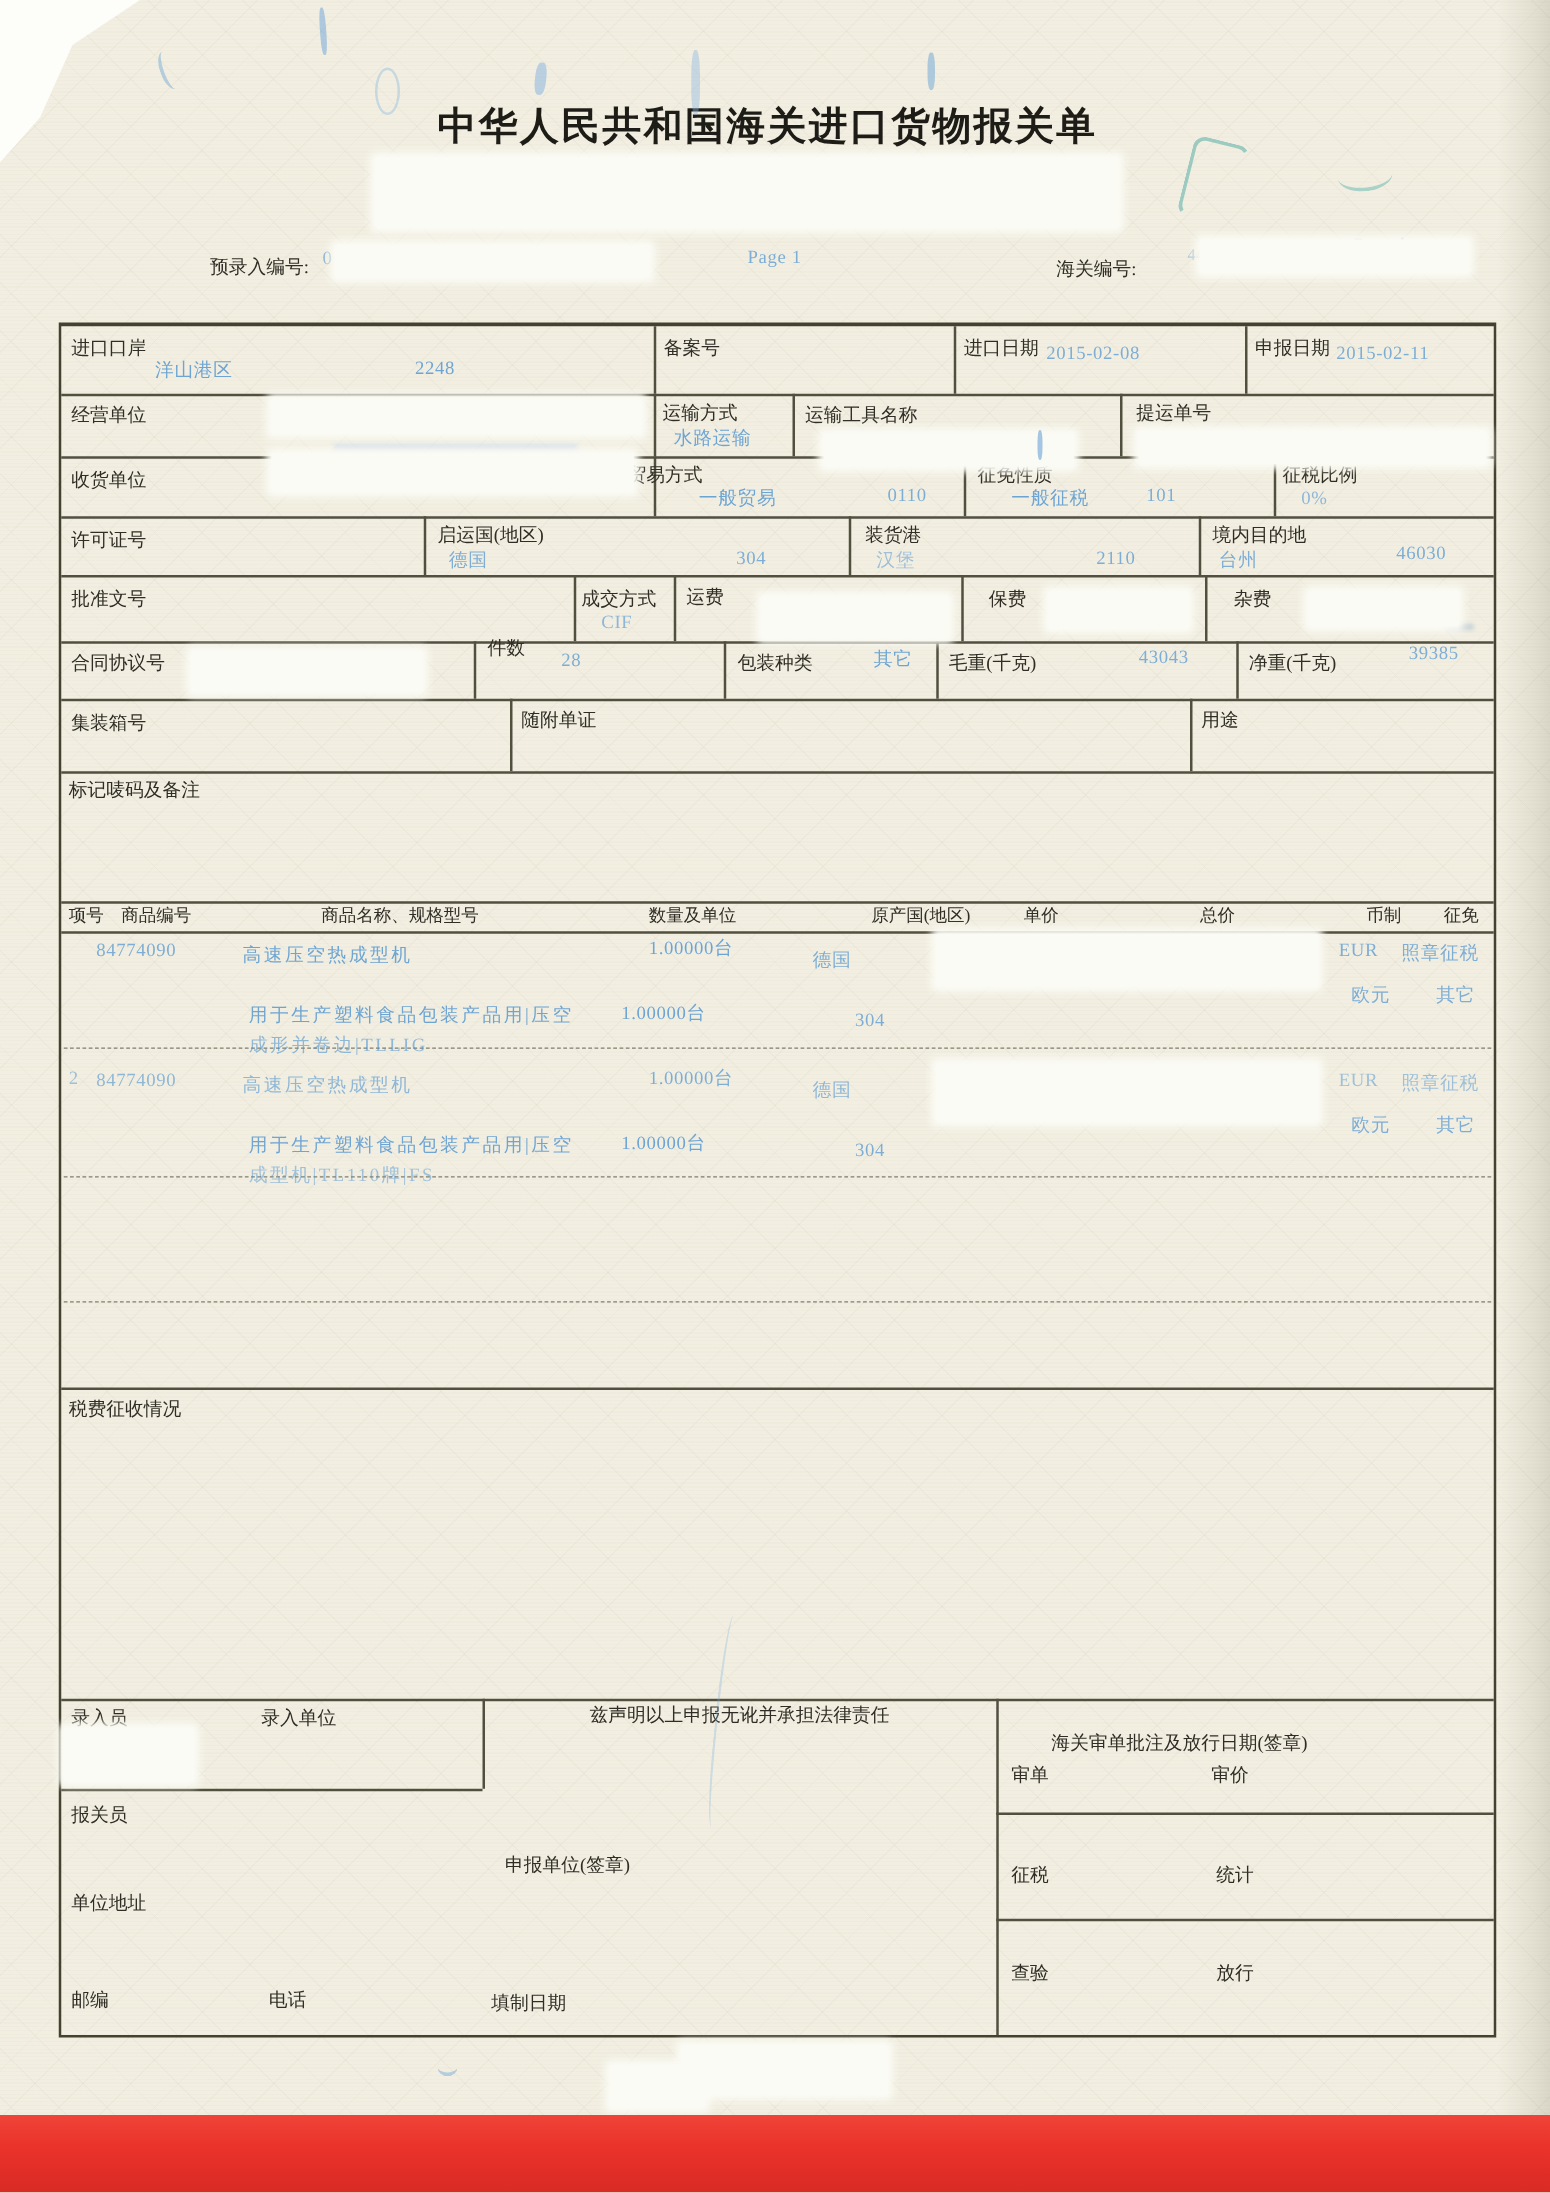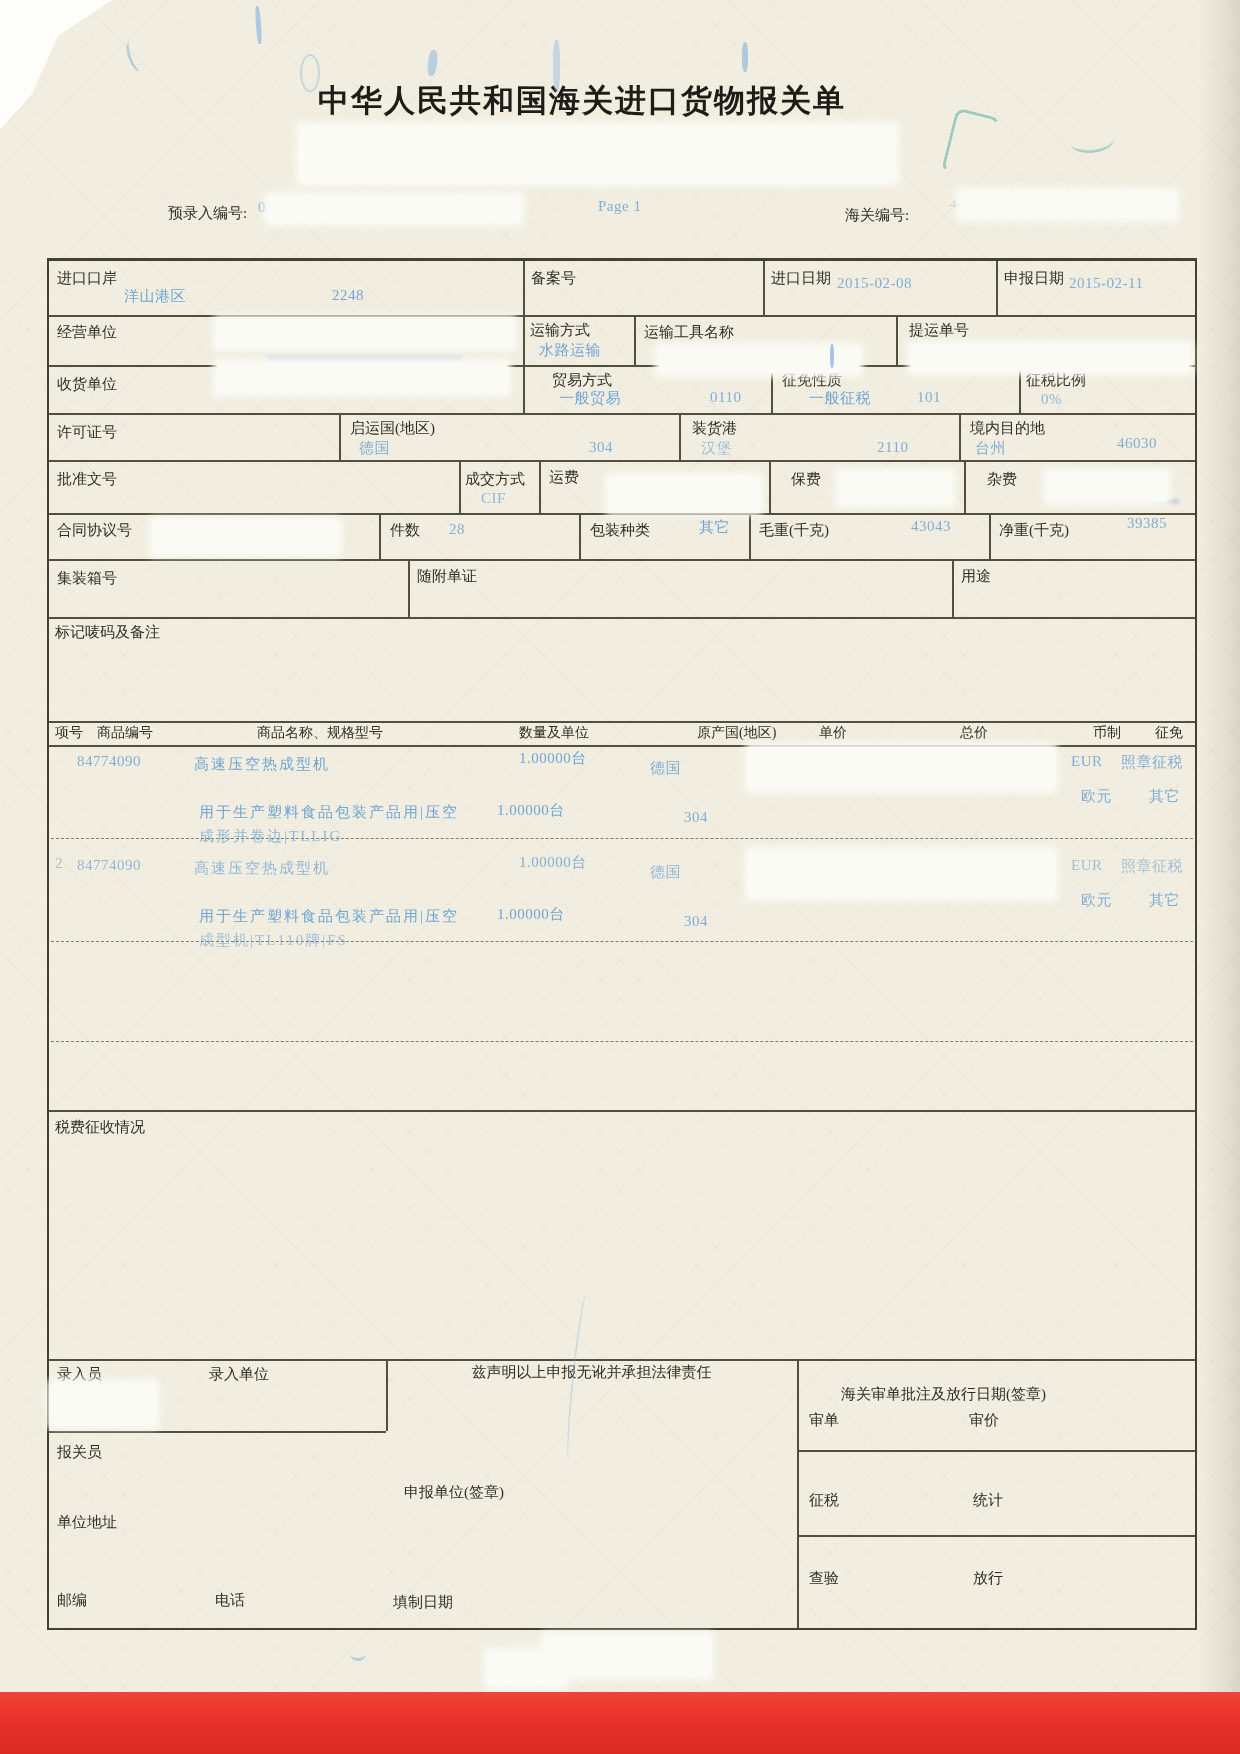--- a/index.html
+++ b/index.html
@@ -10,21 +10,21 @@
       repeating-linear-gradient(45deg, rgba(172,166,140,.07) 0 1px, transparent 1px 27px),
       repeating-linear-gradient(-45deg, rgba(172,166,140,.07) 0 1px, transparent 1px 27px),
       repeating-linear-gradient(0deg, rgba(120,115,90,.025) 0 1px, transparent 1px 3px);}
   .edge-shade{position:absolute;top:0;right:0;width:42px;height:1754px;z-index:1;
     background:linear-gradient(to right, rgba(0,0,0,0) 0%, rgba(90,85,60,.10) 70%, rgba(90,85,60,.16) 100%);}
   .torn{position:absolute;left:0;top:0;width:120px;height:140px;background:#fdfdfa;z-index:6;
     clip-path:polygon(0 0,112 0,58px 36px,32px 94px,0 130px);
     clip-path:polygon(0 0,112px 0,58px 36px,32px 94px,0 130px);
     filter:drop-shadow(2px 2px 2px rgba(100,95,70,.35));}
   .title{position:absolute;z-index:2;font-size:31px;font-weight:700;letter-spacing:2px;
-    color:#1d1c16;white-space:nowrap;}
+    color:#1d1c16;white-space:nowrap;margin-left:32px;}
   .lbl{position:absolute;z-index:2;white-space:nowrap;font-size:15px;color:#2f2d25;}
   .sm{font-size:14px;}
   .val{position:absolute;z-index:2;white-space:nowrap;font-size:15px;color:#4e93d0;letter-spacing:.5px;}
   .f4{opacity:.4}.f5{opacity:.5}.f6{opacity:.6}.f7{opacity:.7}.f8{opacity:.8}
   .form{position:absolute;left:47px;top:258px;width:1146px;height:1367px;z-index:2;
     border:2px solid #43412f;border-top-width:3px;}
   .hl{position:absolute;height:1.6px;background:#51503f;z-index:1;}
   .vl{position:absolute;width:1.6px;background:#51503f;z-index:1;}
   .dl{position:absolute;height:0;border-top:1.6px dashed #6c6a57;opacity:.85;z-index:1;}
   .redact{position:absolute;background:#fbfbf5;box-shadow:0 0 6px 4px #fbfbf5;border-radius:2px;z-index:3;}
@@ -113,21 +113,21 @@
     <div class="val f8" style="left:490px;top:80px;">水路运输</div>
     <div class="lbl" style="left:595px;top:62px;">运输工具名称</div>
     <div class="lbl" style="left:860px;top:60px;">提运单号</div>
     <div class="redact" style="left:168px;top:58px;width:296px;height:28px;"></div>
     <div class="redact" style="left:610px;top:86px;width:200px;height:26px;"></div>
     <div class="redact" style="left:862px;top:84px;width:278px;height:26px;"></div>
 
     <div class="lbl" style="left:8px;top:114px;">收货单位</div>
     <div class="smudge" style="left:218px;top:94px;width:195px;height:7px;background:#bcd4ec;opacity:.55;"></div>
     <div class="redact" style="left:168px;top:102px;width:290px;height:30px;"></div>
-    <div class="lbl" style="left:503px;top:110px;">贸易方式</div>
+    <div class="lbl" style="left:453px;top:110px;">贸易方式</div>
     <div class="val f8" style="left:510px;top:128px;">一般贸易</div>
     <div class="val f7" style="left:645px;top:128px;margin-left:16px;">0110</div>
     <div class="lbl" style="left:733px;top:110px;">征免性质</div>
     <div class="val f8" style="left:760px;top:128px;">一般征税</div>
     <div class="val f7" style="left:868px;top:128px;">101</div>
     <div class="lbl" style="left:977px;top:110px;">征税比例</div>
     <div class="val f6" style="left:992px;top:130px;">0%</div>
 
     <div class="lbl" style="left:8px;top:162px;">许可证号</div>
     <div class="lbl" style="left:301px;top:158px;">启运国(地区)</div>
@@ -146,21 +146,21 @@
     <div class="lbl" style="left:500px;top:207px;">运费</div>
     <div class="redact" style="left:560px;top:216px;width:150px;height:34px;"></div>
     <div class="lbl" style="left:742px;top:209px;">保费</div>
     <div class="redact" style="left:790px;top:212px;width:112px;height:30px;"></div>
     <div class="lbl" style="left:938px;top:209px;">杂费</div>
     <div class="redact" style="left:998px;top:212px;width:120px;height:28px;"></div>
     <div class="smudge" style="left:1108px;top:238px;width:22px;height:5px;background:#9db6cf;opacity:.5;"></div>
 
     <div class="lbl" style="left:8px;top:260px;">合同协议号</div>
     <div class="redact" style="left:104px;top:260px;width:185px;height:32px;"></div>
-    <div class="lbl" style="left:341px;top:260px;">件数</div>
+    <div class="lbl" style="left:341px;top:248px;">件数</div>
     <div class="val f7" style="left:400px;top:260px;">28</div>
     <div class="lbl" style="left:541px;top:260px;">包装种类</div>
     <div class="val f8" style="left:650px;top:257px;">其它</div>
     <div class="lbl" style="left:710px;top:260px;">毛重(千克)</div>
     <div class="val f7" style="left:862px;top:257px;">43043</div>
     <div class="lbl" style="left:950px;top:260px;">净重(千克)</div>
     <div class="val f7" style="left:1078px;top:254px;">39385</div>
 
     <div class="lbl" style="left:8px;top:308px;">集装箱号</div>
     <div class="lbl" style="left:368px;top:306px;">随附单证</div>

